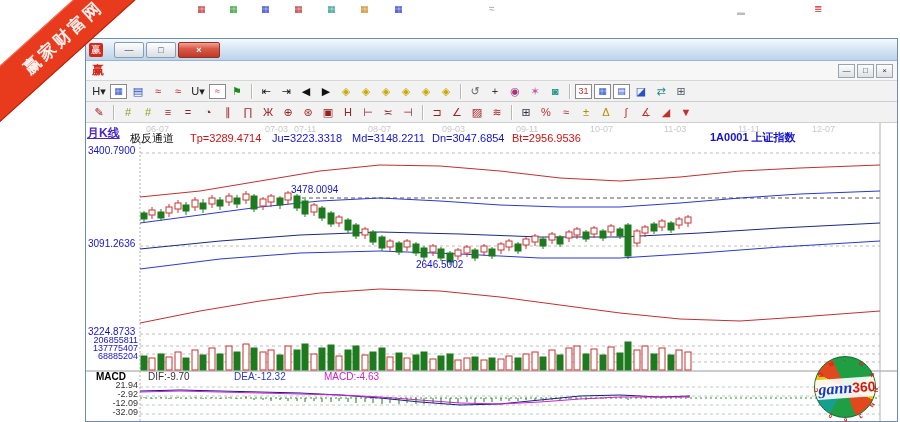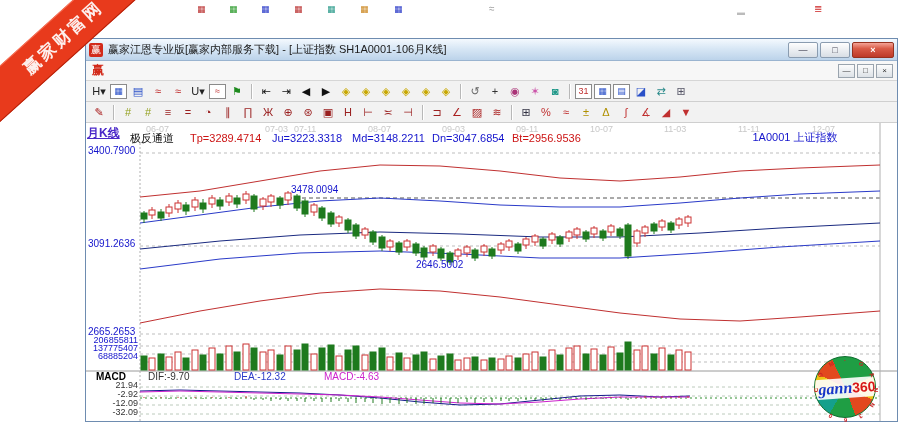--- a/index.html
+++ b/index.html
@@ -72,21 +72,20 @@
       <span class="lbl" style="left: 688px; top: 42px; color: rgb(153, 51, 51); font-size: 10px; filter: blur(1.5px); opacity: 0.55;">▄▄▄ ▄▄▄</span>
     </div>
 
   <div class="ribbon">
     <span>赢家财富网</span>
   </div>
 
   <div class="win">
     <div class="titlebar">
       <div class="win-ico">赢</div>
-      <div class="title-text">赢家江恩专业版[赢家内部服务下载] - [上证指数 SH1A0001-106月K线]</div>
       <div class="tbtns" id="tbtns">
           <span class="tbtn">—</span>
           <span class="tbtn">□</span>
           <span class="tbtn close">×</span>
         </div>
     </div>
     <div class="menubar">
       <span class="menu-ico">赢</span>
       <span class="menu-right" id="child-btns">
           <span class="cbtn">—</span>
@@ -441,40 +440,40 @@
           <line x1="542" y1="275" x2="542" y2="277" stroke="#1e7a1e" stroke-width="1"></line>
           <line x1="551" y1="275" x2="551" y2="274" stroke="#cc3333" stroke-width="1"></line>
           <line x1="559" y1="275" x2="559" y2="273" stroke="#cc3333" stroke-width="1"></line>
           <line x1="568" y1="275" x2="568" y2="274" stroke="#cc3333" stroke-width="1"></line>
           <line x1="576" y1="275" x2="576" y2="273" stroke="#cc3333" stroke-width="1"></line>
           <line x1="585" y1="275" x2="585" y2="274" stroke="#cc3333" stroke-width="1"></line>
           <line x1="593" y1="275" x2="593" y2="273" stroke="#cc3333" stroke-width="1"></line>
           <line x1="602" y1="275" x2="602" y2="273" stroke="#cc3333" stroke-width="1"></line>
         </svg>
     <span class="lbl" style="left: 1px; top: 4px; color: rgb(74, 40, 200); font-size: 12px; font-weight: bold; text-decoration: underline;">月K线</span>
-        <span class="lbl" style="left: 624px; top: 9px; color: rgb(20, 20, 204); font-size: 11px; font-weight: normal; width: 170px; text-align: center;">1A0001 上证指数</span>
+        <span class="lbl" style="left: 624px; top: 9px; color: rgb(20, 20, 204); font-size: 11px; font-weight: bold; width: 170px; text-align: left;">1A0001 上证指数</span>
         <span class="lbl" style="left: 44px; top: 10px; color: rgb(17, 17, 17); font-size: 11px;">极反通道</span>
         <span class="lbl" style="left: 104px; top: 10px; color: rgb(204, 20, 20); font-size: 11px;">Tp=3289.4714</span>
         <span class="lbl" style="left: 186px; top: 10px; color: rgb(20, 20, 204); font-size: 11px;">Ju=3223.3318</span>
         <span class="lbl" style="left: 266px; top: 10px; color: rgb(20, 20, 204); font-size: 11px;">Md=3148.2211</span>
         <span class="lbl" style="left: 346px; top: 10px; color: rgb(20, 20, 204); font-size: 11px;">Dn=3047.6854</span>
         <span class="lbl" style="left: 426px; top: 10px; color: rgb(204, 20, 20); font-size: 11px;">Bt=2956.9536</span>
         <span class="lbl" style="left: 60px; top: 2px; color: rgb(200, 200, 200); font-size: 9px;">06-07</span>
         <span class="lbl" style="left: 134px; top: 2px; color: rgb(200, 200, 200); font-size: 9px; margin-left: 45px;">07-03</span>
         <span class="lbl" style="left: 208px; top: 2px; color: rgb(200, 200, 200); font-size: 9px;">07-11</span>
         <span class="lbl" style="left: 282px; top: 2px; color: rgb(200, 200, 200); font-size: 9px;">08-07</span>
         <span class="lbl" style="left: 356px; top: 2px; color: rgb(200, 200, 200); font-size: 9px;">09-03</span>
         <span class="lbl" style="left: 430px; top: 2px; color: rgb(200, 200, 200); font-size: 9px;">09-11</span>
         <span class="lbl" style="left: 504px; top: 2px; color: rgb(200, 200, 200); font-size: 9px;">10-07</span>
         <span class="lbl" style="left: 578px; top: 2px; color: rgb(200, 200, 200); font-size: 9px;">11-03</span>
         <span class="lbl" style="left: 652px; top: 2px; color: rgb(200, 200, 200); font-size: 9px;">11-11</span>
         <span class="lbl" style="left: 726px; top: 2px; color: rgb(200, 200, 200); font-size: 9px;">12-07</span>
         <span class="lbl" style="left: 2px; top: 23px; color: rgb(20, 20, 204); font-size: 10px;">3400.7900</span>
         <span class="lbl" style="left: 2px; top: 116px; color: rgb(20, 20, 204); font-size: 10px;">3091.2636</span>
-        <span class="lbl" style="left: 2px; top: 204px; color: rgb(20, 20, 204); font-size: 10px;">2665.2653</span>
+        <span class="lbl" style="left: 2px; top: 204px; color: rgb(20, 20, 204); font-size: 10px;">3224.8733</span>
         <span class="lbl" style="left: 2px; top: 213px; color: rgb(20, 20, 204); font-size: 9px; width: 50px; text-align: right;">206855811</span>
         <span class="lbl" style="left: 2px; top: 221px; color: rgb(20, 20, 204); font-size: 9px; width: 50px; text-align: right;">137775407</span>
         <span class="lbl" style="left: 2px; top: 229px; color: rgb(20, 20, 204); font-size: 9px; width: 50px; text-align: right;">68885204</span>
         <span class="lbl" style="left: 2px; top: 258px; color: rgb(51, 51, 51); font-size: 9px; width: 50px; text-align: right;">21.94</span>
         <span class="lbl" style="left: 2px; top: 267px; color: rgb(51, 51, 51); font-size: 9px; width: 50px; text-align: right;">-2.92</span>
         <span class="lbl" style="left: 2px; top: 276px; color: rgb(51, 51, 51); font-size: 9px; width: 50px; text-align: right;">-12.09</span>
         <span class="lbl" style="left: 2px; top: 285px; color: rgb(51, 51, 51); font-size: 9px; width: 50px; text-align: right;">-32.09</span>
         <span class="lbl" style="left: 10px; top: 249px; color: rgb(0, 0, 0); font-size: 10px; font-weight: bold;">MACD</span>
         <span class="lbl" style="left: 62px; top: 249px; color: rgb(51, 51, 51); font-size: 10px;">DIF:-9.70</span>
         <span class="lbl" style="left: 148px; top: 249px; color: rgb(42, 58, 200); font-size: 10px;">DEA:-12.32</span>

